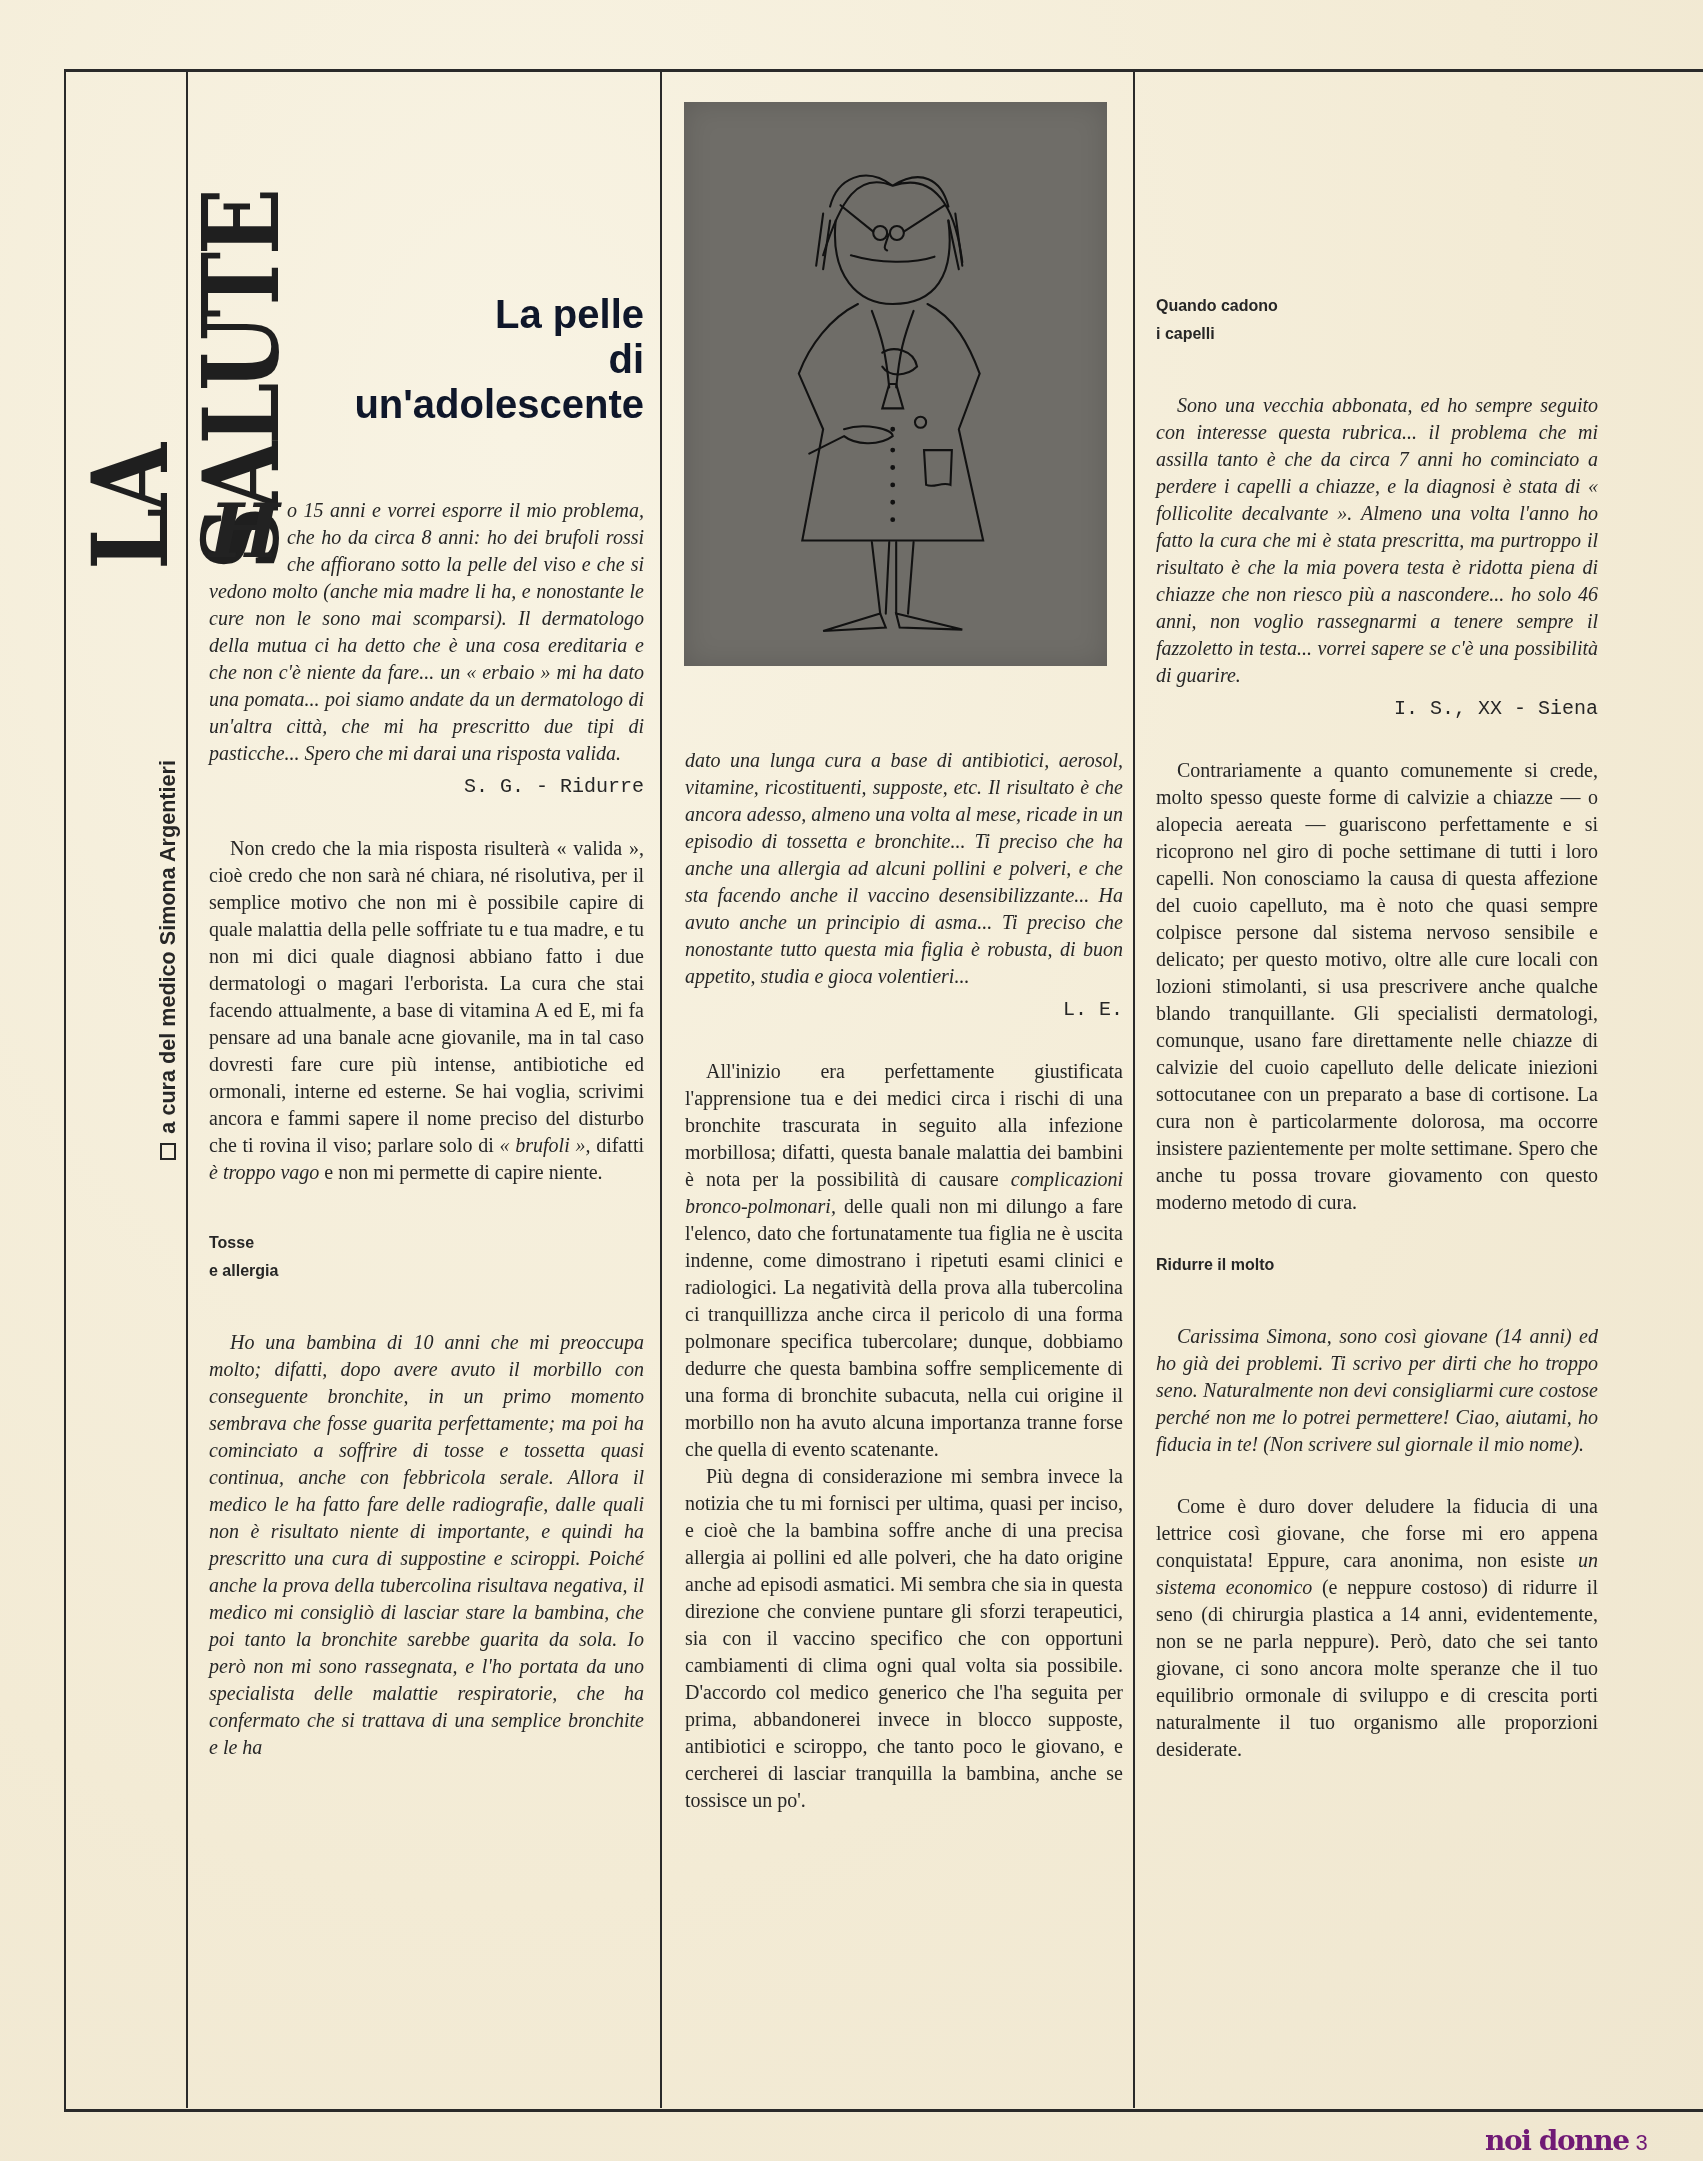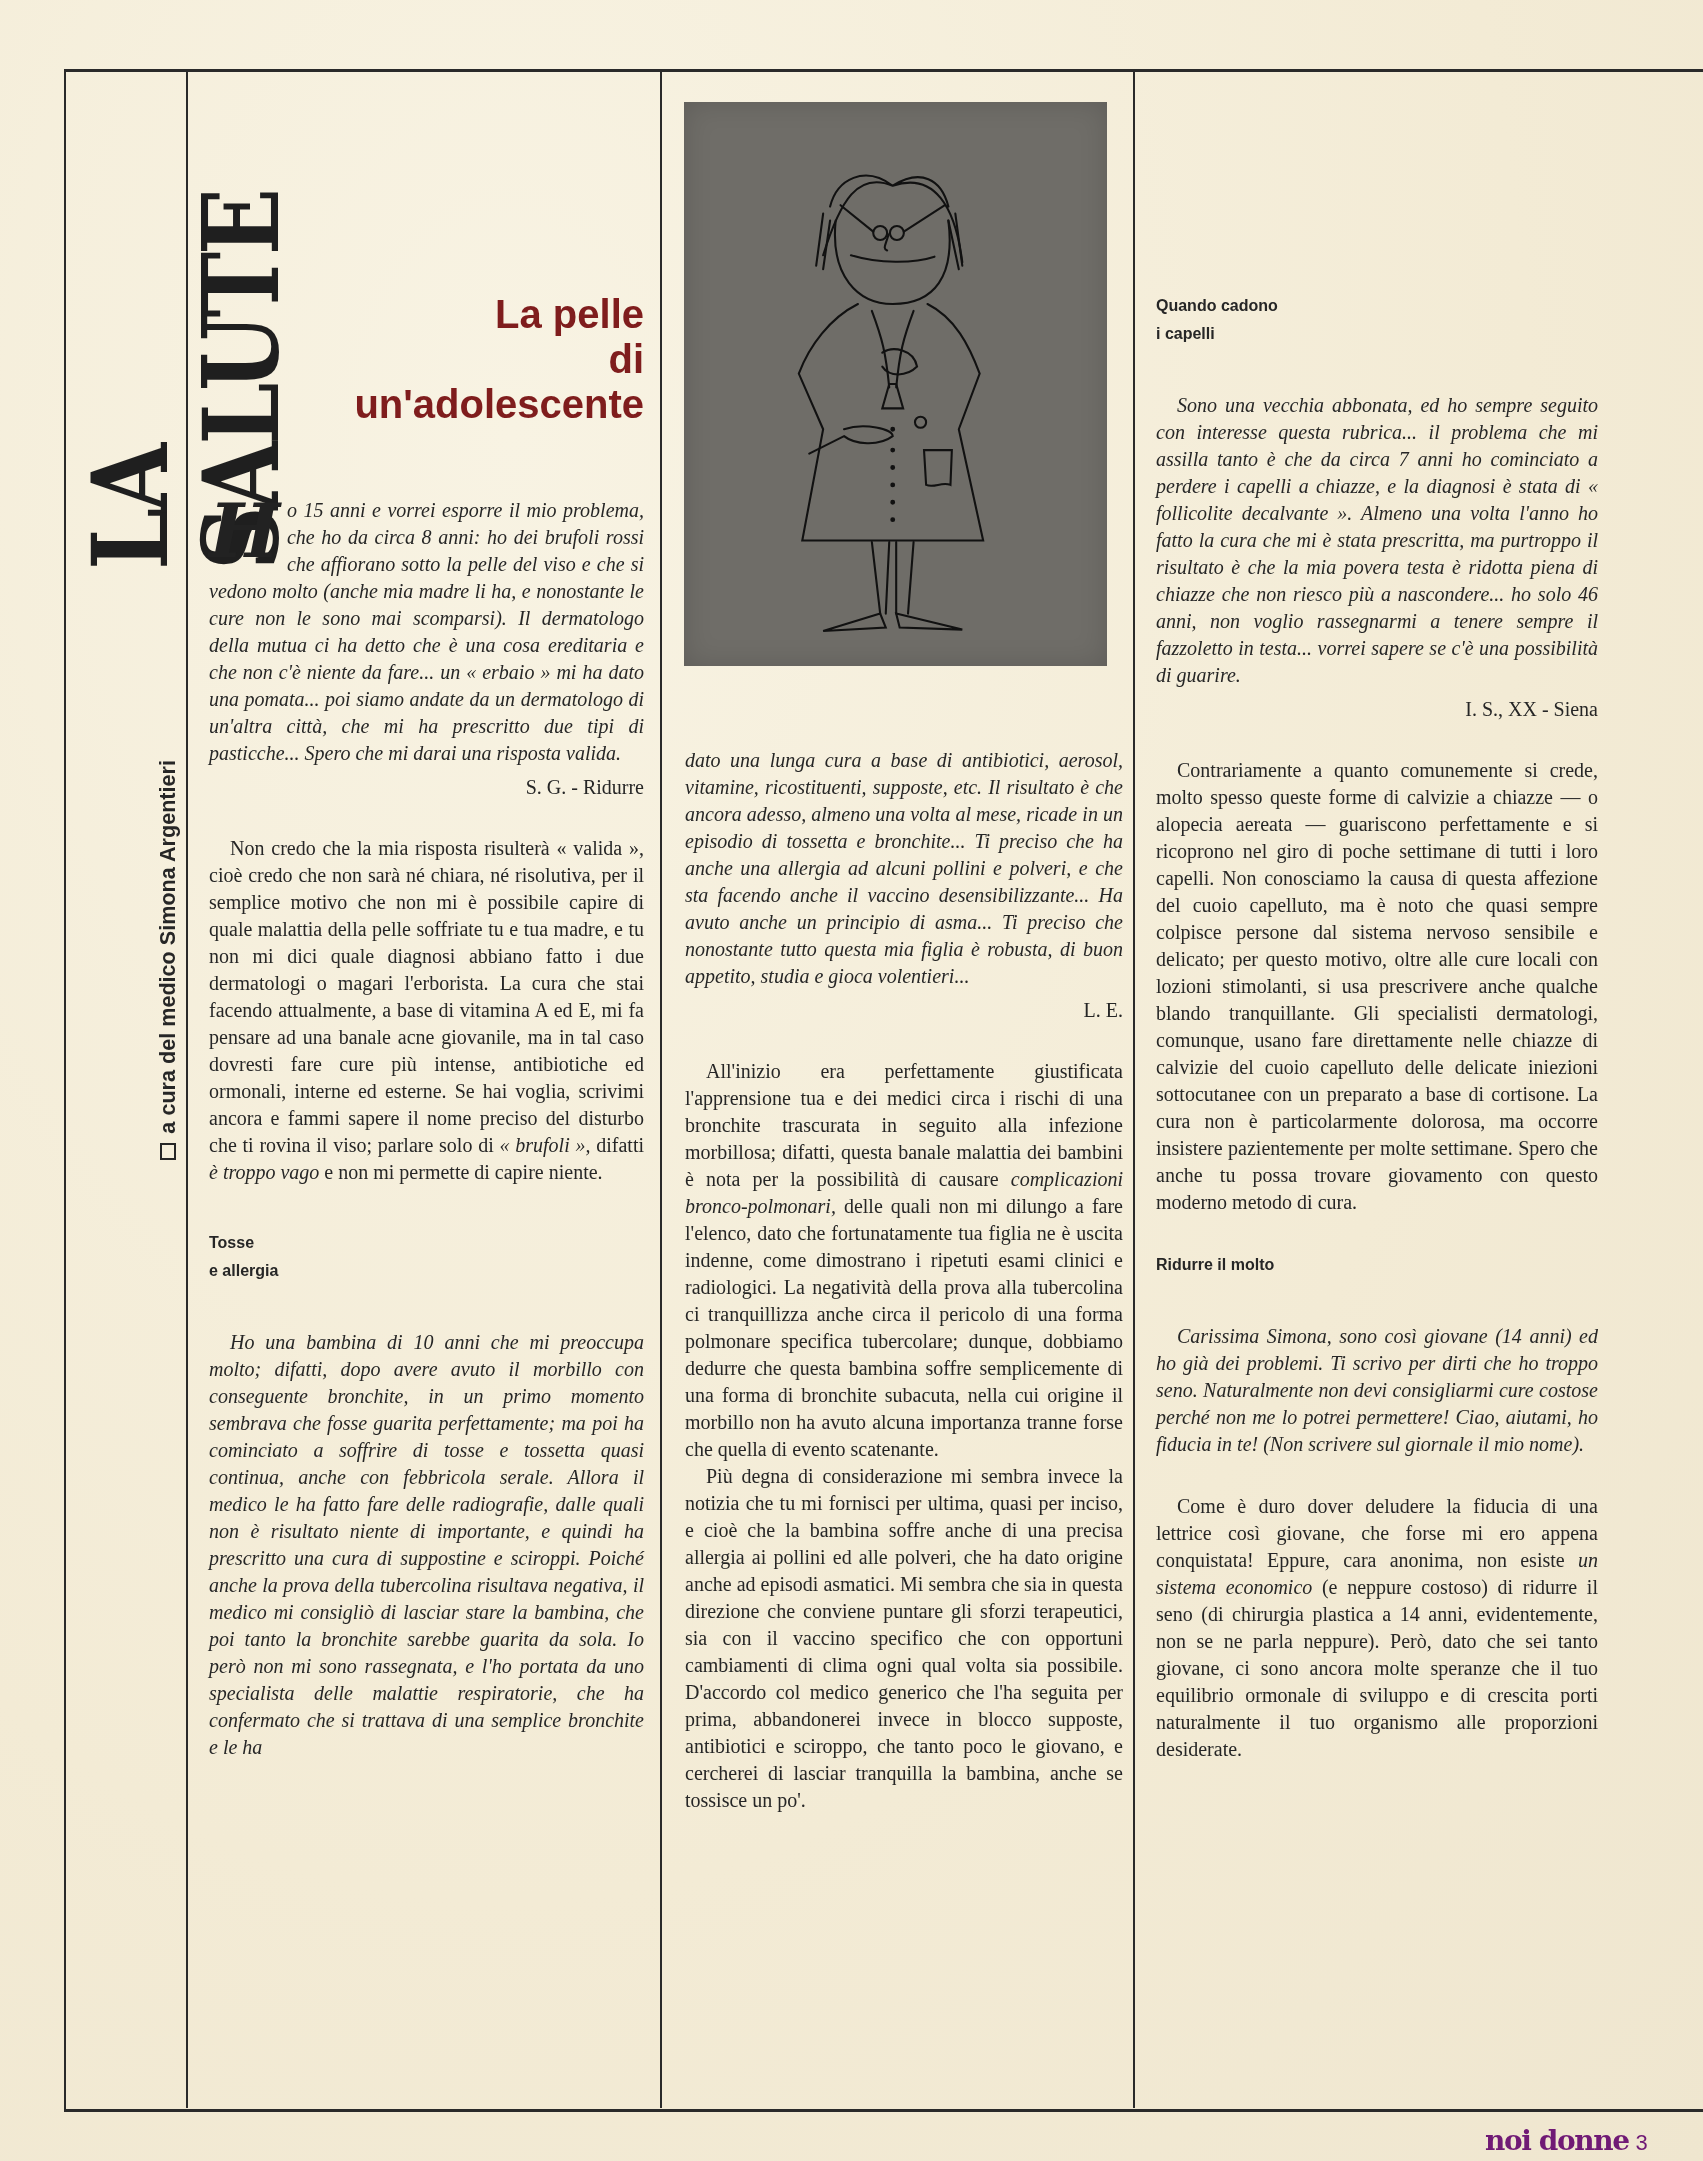--- a/index.html
+++ b/index.html
@@ -39,38 +39,38 @@
   }
 
   
   .col { position:absolute; box-sizing:border-box; }
   .c1 { left:209px; top:292px; width:435px; }
   .c2 { left:685px; top:703px; width:438px; }
   .c3 { left:1156px; top:292px; width:442px; }
 
   .headline {
     font-family:"Liberation Sans", sans-serif; font-weight:bold; font-size:40px;
-    line-height:45px; text-align:right; color:#7f1d1d; margin:0 0 70px 0;
+    line-height:45px; text-align:right; color:#0f172a; margin:0 0 70px 0;
   }
   .headline span { display:block; }
   .subhead {
     font-family:"Liberation Sans", sans-serif; font-weight:bold; font-size:16px;
     line-height:28px; color:#262626; margin:0 0 15.3px 0;
   }
   .subhead span { display:block; }
 
   p {
     margin:0; font-family:"Liberation Serif", serif; font-size:20px; line-height:27px;
     text-align:justify; color:#262626; hyphens:manual;
   }
   p.letter { font-style:italic;margin-top:44px; }
   p.reply { text-indent:21px; }
   p.letter.indent { text-indent:21px; }
   .sig {
-    font-family:Liberation Serif, serif; font-size:20px; line-height:26.4px;
+    font-family:Liberation Mono, monospace; font-size:20px; line-height:26.4px;
     text-align:right; color:#262626; margin:7px 0 0 0;
   }
   .dropcap {
     float:left; font-family:"DejaVu Serif", serif; font-weight:bold; font-style:italic;
     font-size:75px; line-height:60px; margin:4.2px 7px 0 0; color:#222;
   }
   em { font-style:italic; }
   .gap-md { height:35px; }
   .gap-lg { height:43px; }
 

